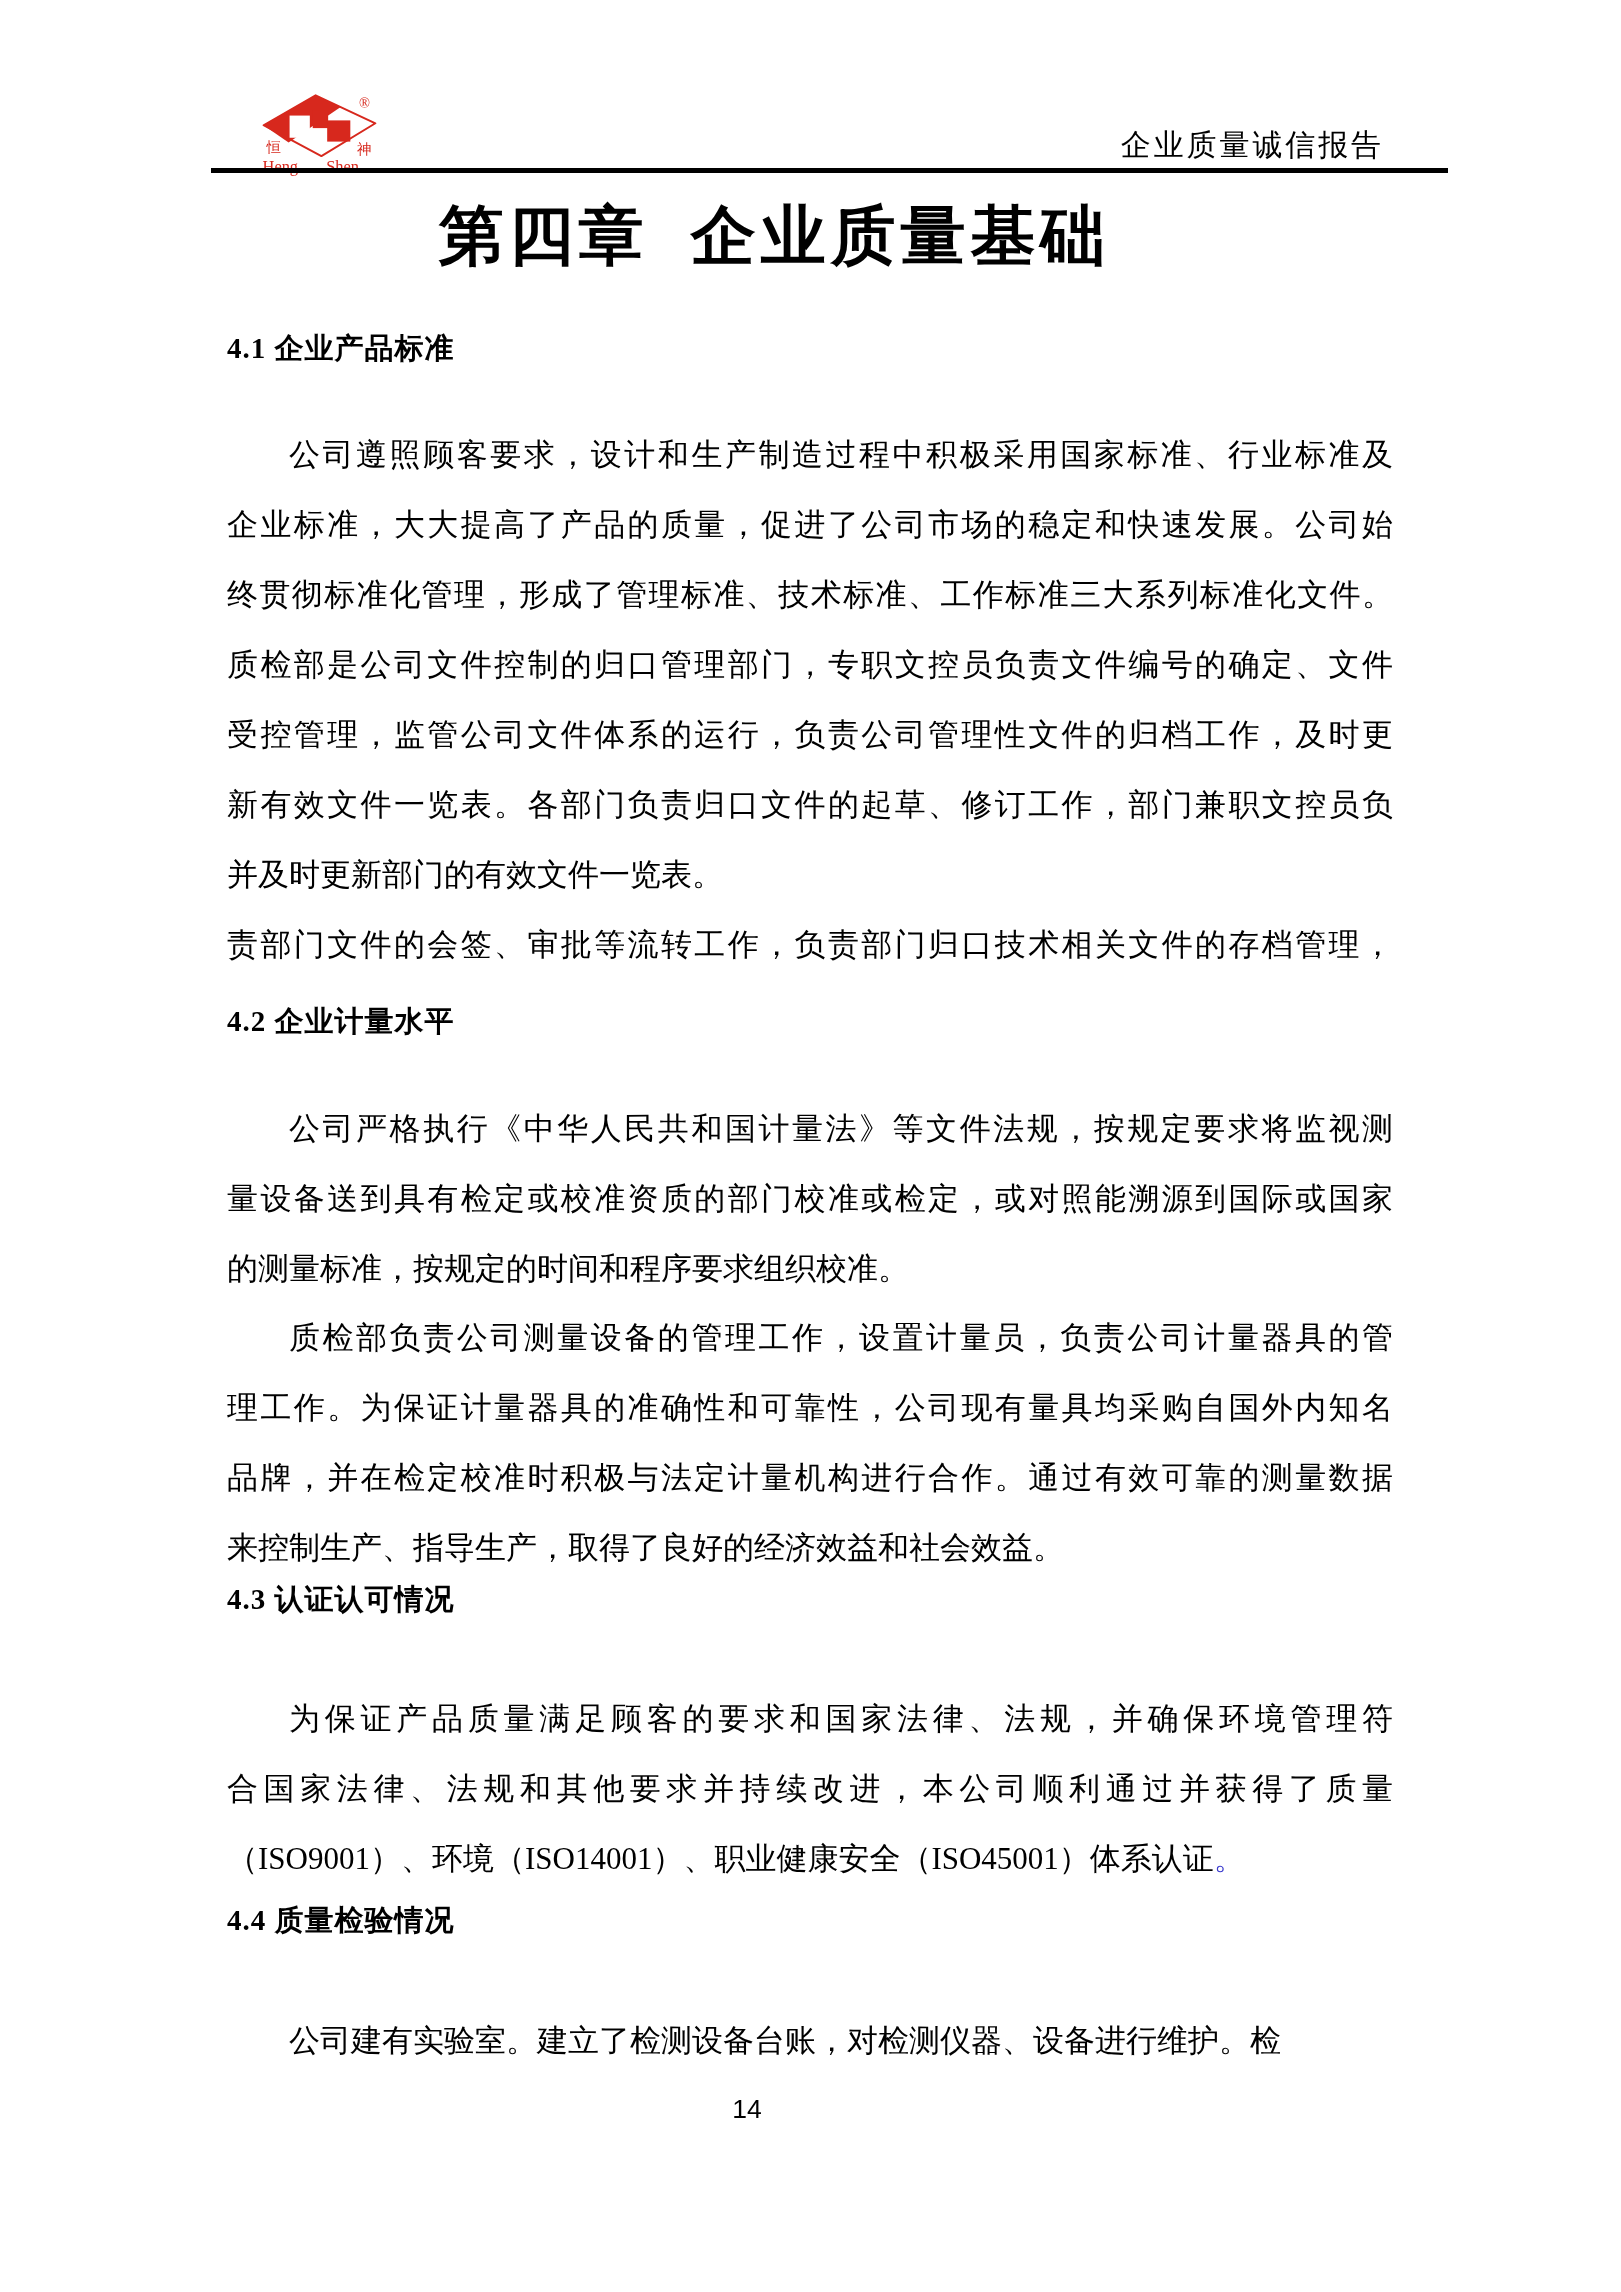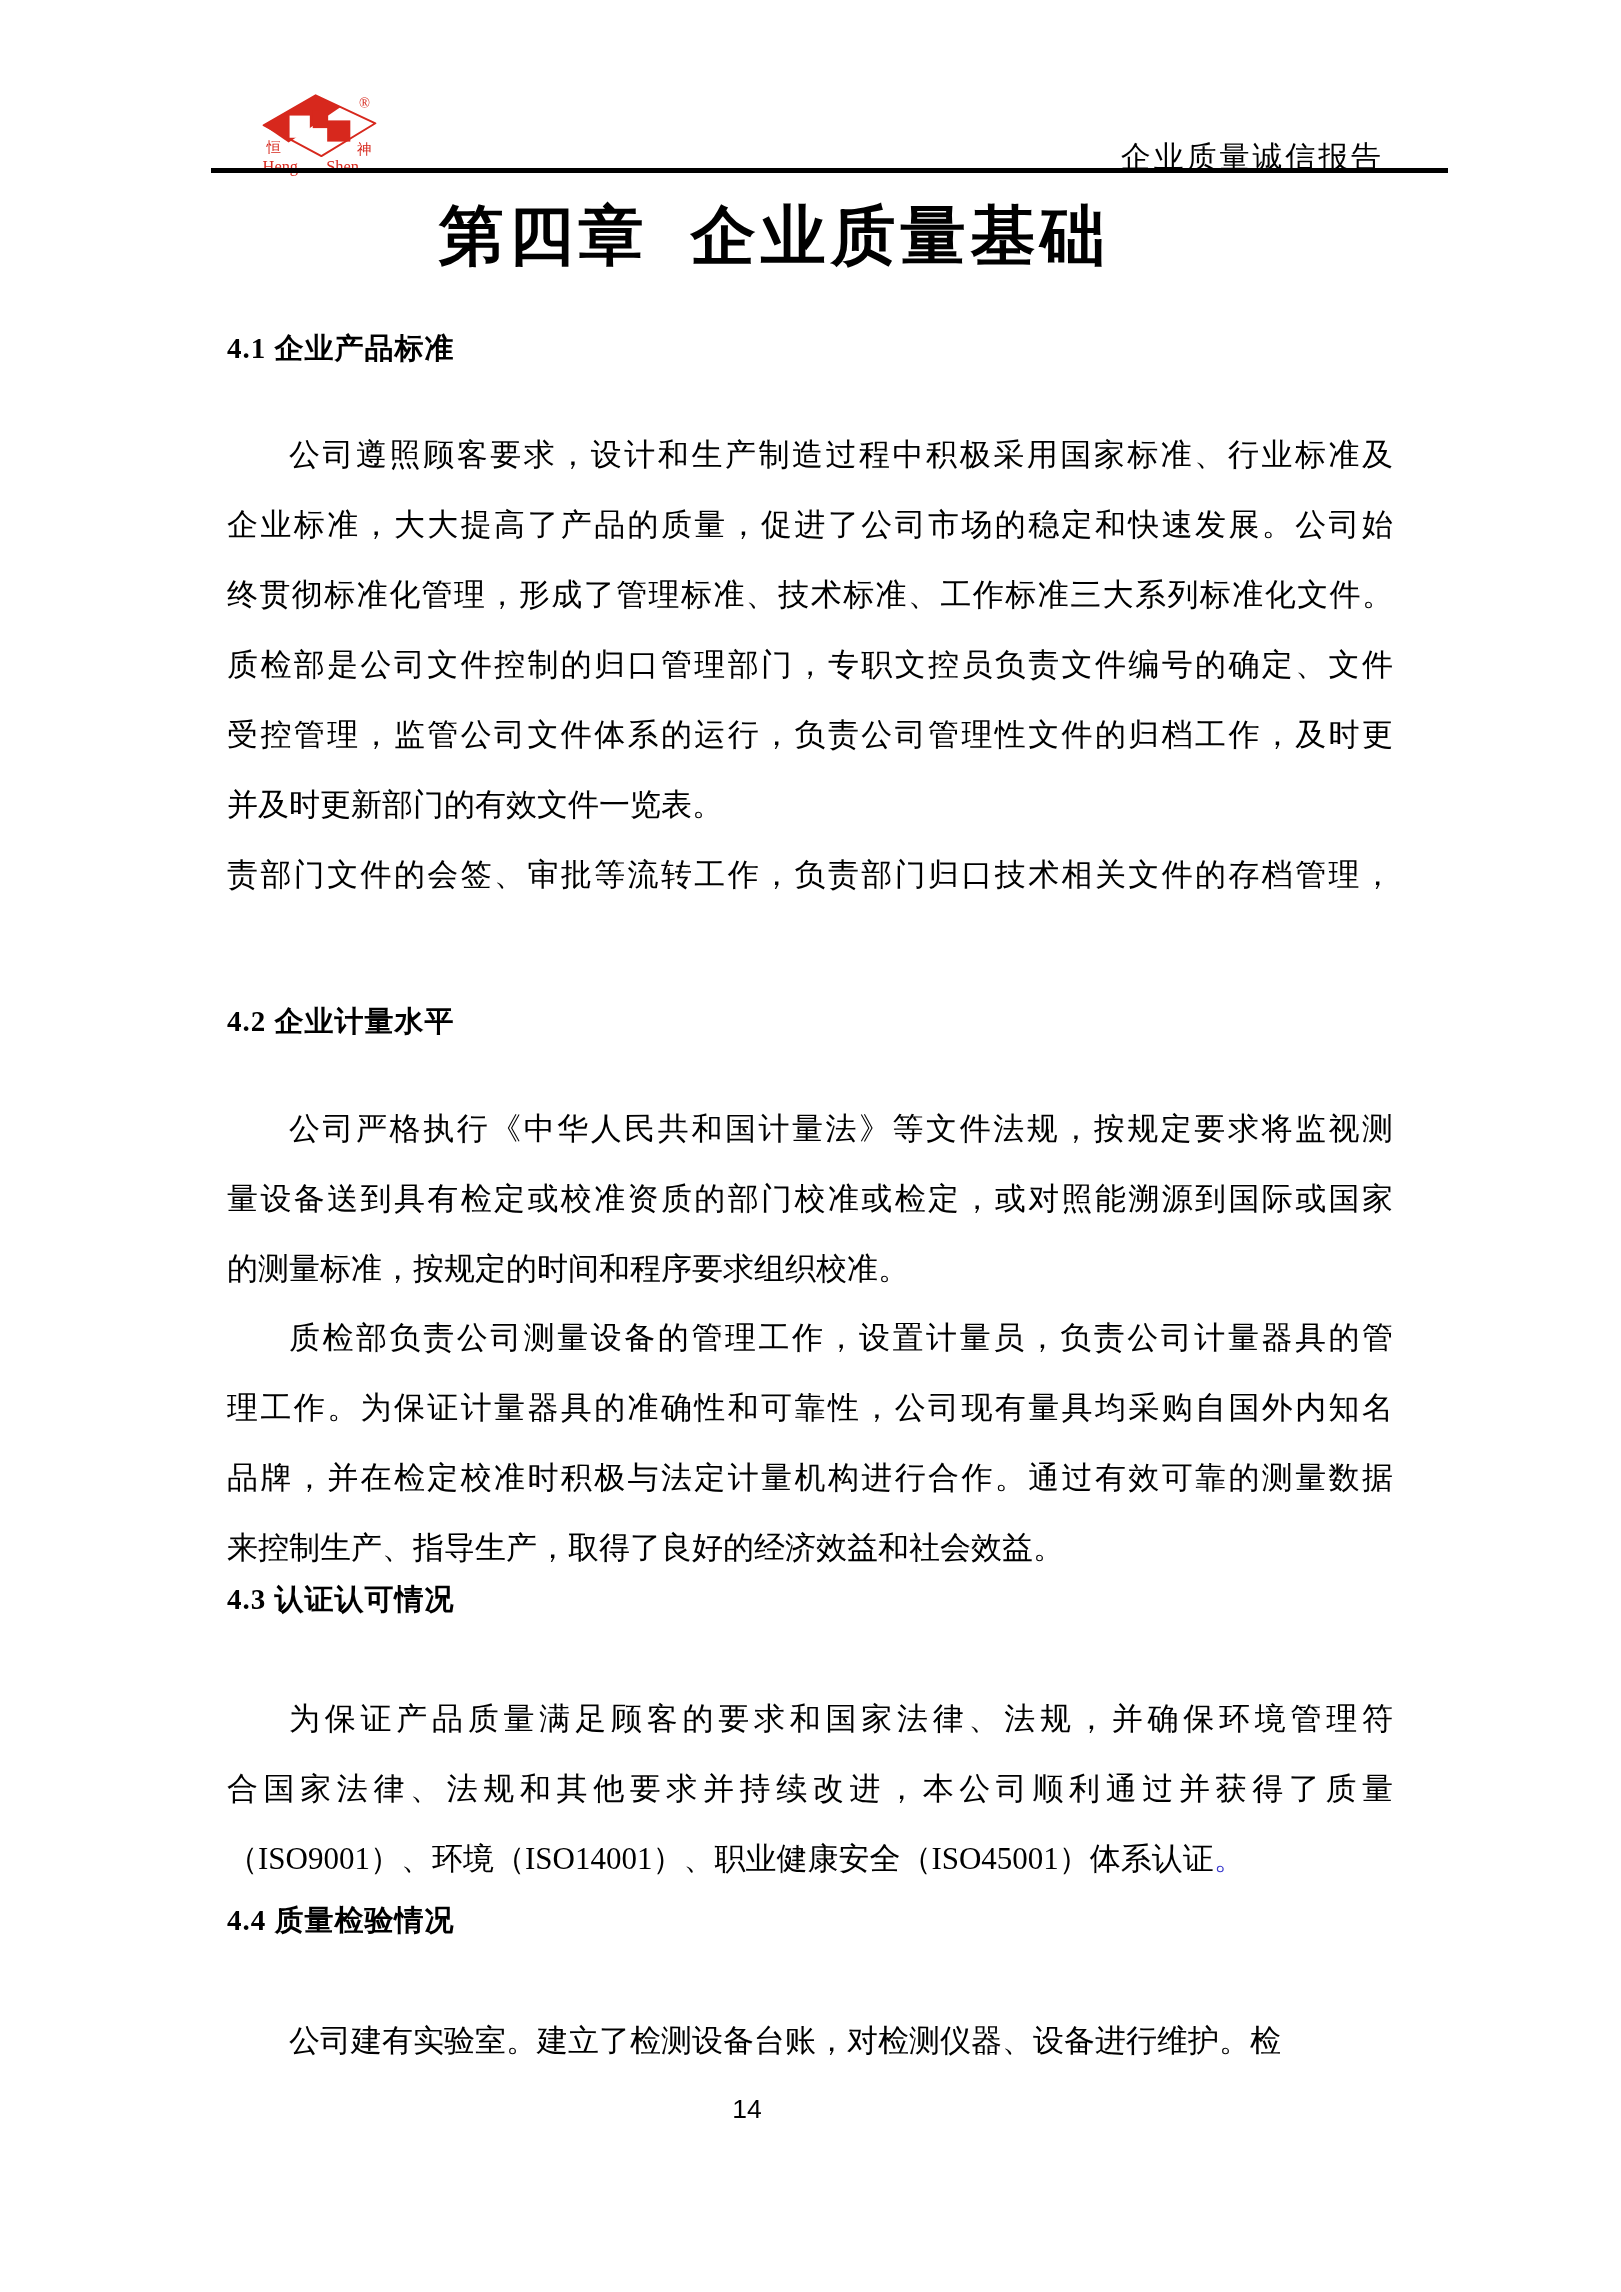--- a/index.html
+++ b/index.html
@@ -12,21 +12,21 @@
     overflow:hidden;
   }
   
   .header-rule{
     position:absolute;left:211px;top:168px;width:1237px;height:4.9px;
     background:#000;
   }
   .logo{position:absolute;left:251px;top:86px;}
   .doc-title{
     position:absolute;top:125px;right:237px;
-    font-size:30px;letter-spacing:2.9px;color:#000;margin-top:12px;
+    font-size:30px;letter-spacing:2.9px;color:#000;
   }
   
   .page-title{
     position:absolute;left:0;top:192px;width:1549px;
     text-align:center;font-size:65px;font-weight:bold;
     letter-spacing:4.9px;white-space:pre;
   }
   
   .sec-h{
     position:absolute;left:227px;width:1166px;
@@ -74,20 +74,21 @@
 
   <div class="page-title">第四章  企业质量基础</div>
 
   <div class="sec-h" style="top:329px">4.1 企业产品标准</div>
   <div class="para para-lines" style="top:420px">
       <div class="line">公司遵照顾客要求，设计和生产制造过程中积极采用国家标准、行业标准及</div>
       <div class="line">企业标准，大大提高了产品的质量，促进了公司市场的稳定和快速发展。公司始</div>
       <div class="line">终贯彻标准化管理，形成了管理标准、技术标准、工作标准三大系列标准化文件。</div>
       <div class="line">质检部是公司文件控制的归口管理部门，专职文控员负责文件编号的确定、文件</div>
       <div class="line">受控管理，监管公司文件体系的运行，负责公司管理性文件的归档工作，及时更</div>
+      <div class="line">新有效文件一览表。各部门负责归口文件的起草、修订工作，部门兼职文控员负</div>
       <div class="line last">并及时更新部门的有效文件一览表。</div>
       <div class="line">责部门文件的会签、审批等流转工作，负责部门归口技术相关文件的存档管理，</div>
     </div>
 
   <div class="sec-h" style="top:1002px">4.2 企业计量水平</div>
   <div class="para para-lines" style="top:1094px">
       <div class="line">公司严格执行《中华人民共和国计量法》等文件法规，按规定要求将监视测</div>
       <div class="line">量设备送到具有检定或校准资质的部门校准或检定，或对照能溯源到国际或国家</div>
       <div class="line last">的测量标准，按规定的时间和程序要求组织校准。</div>
     </div>

